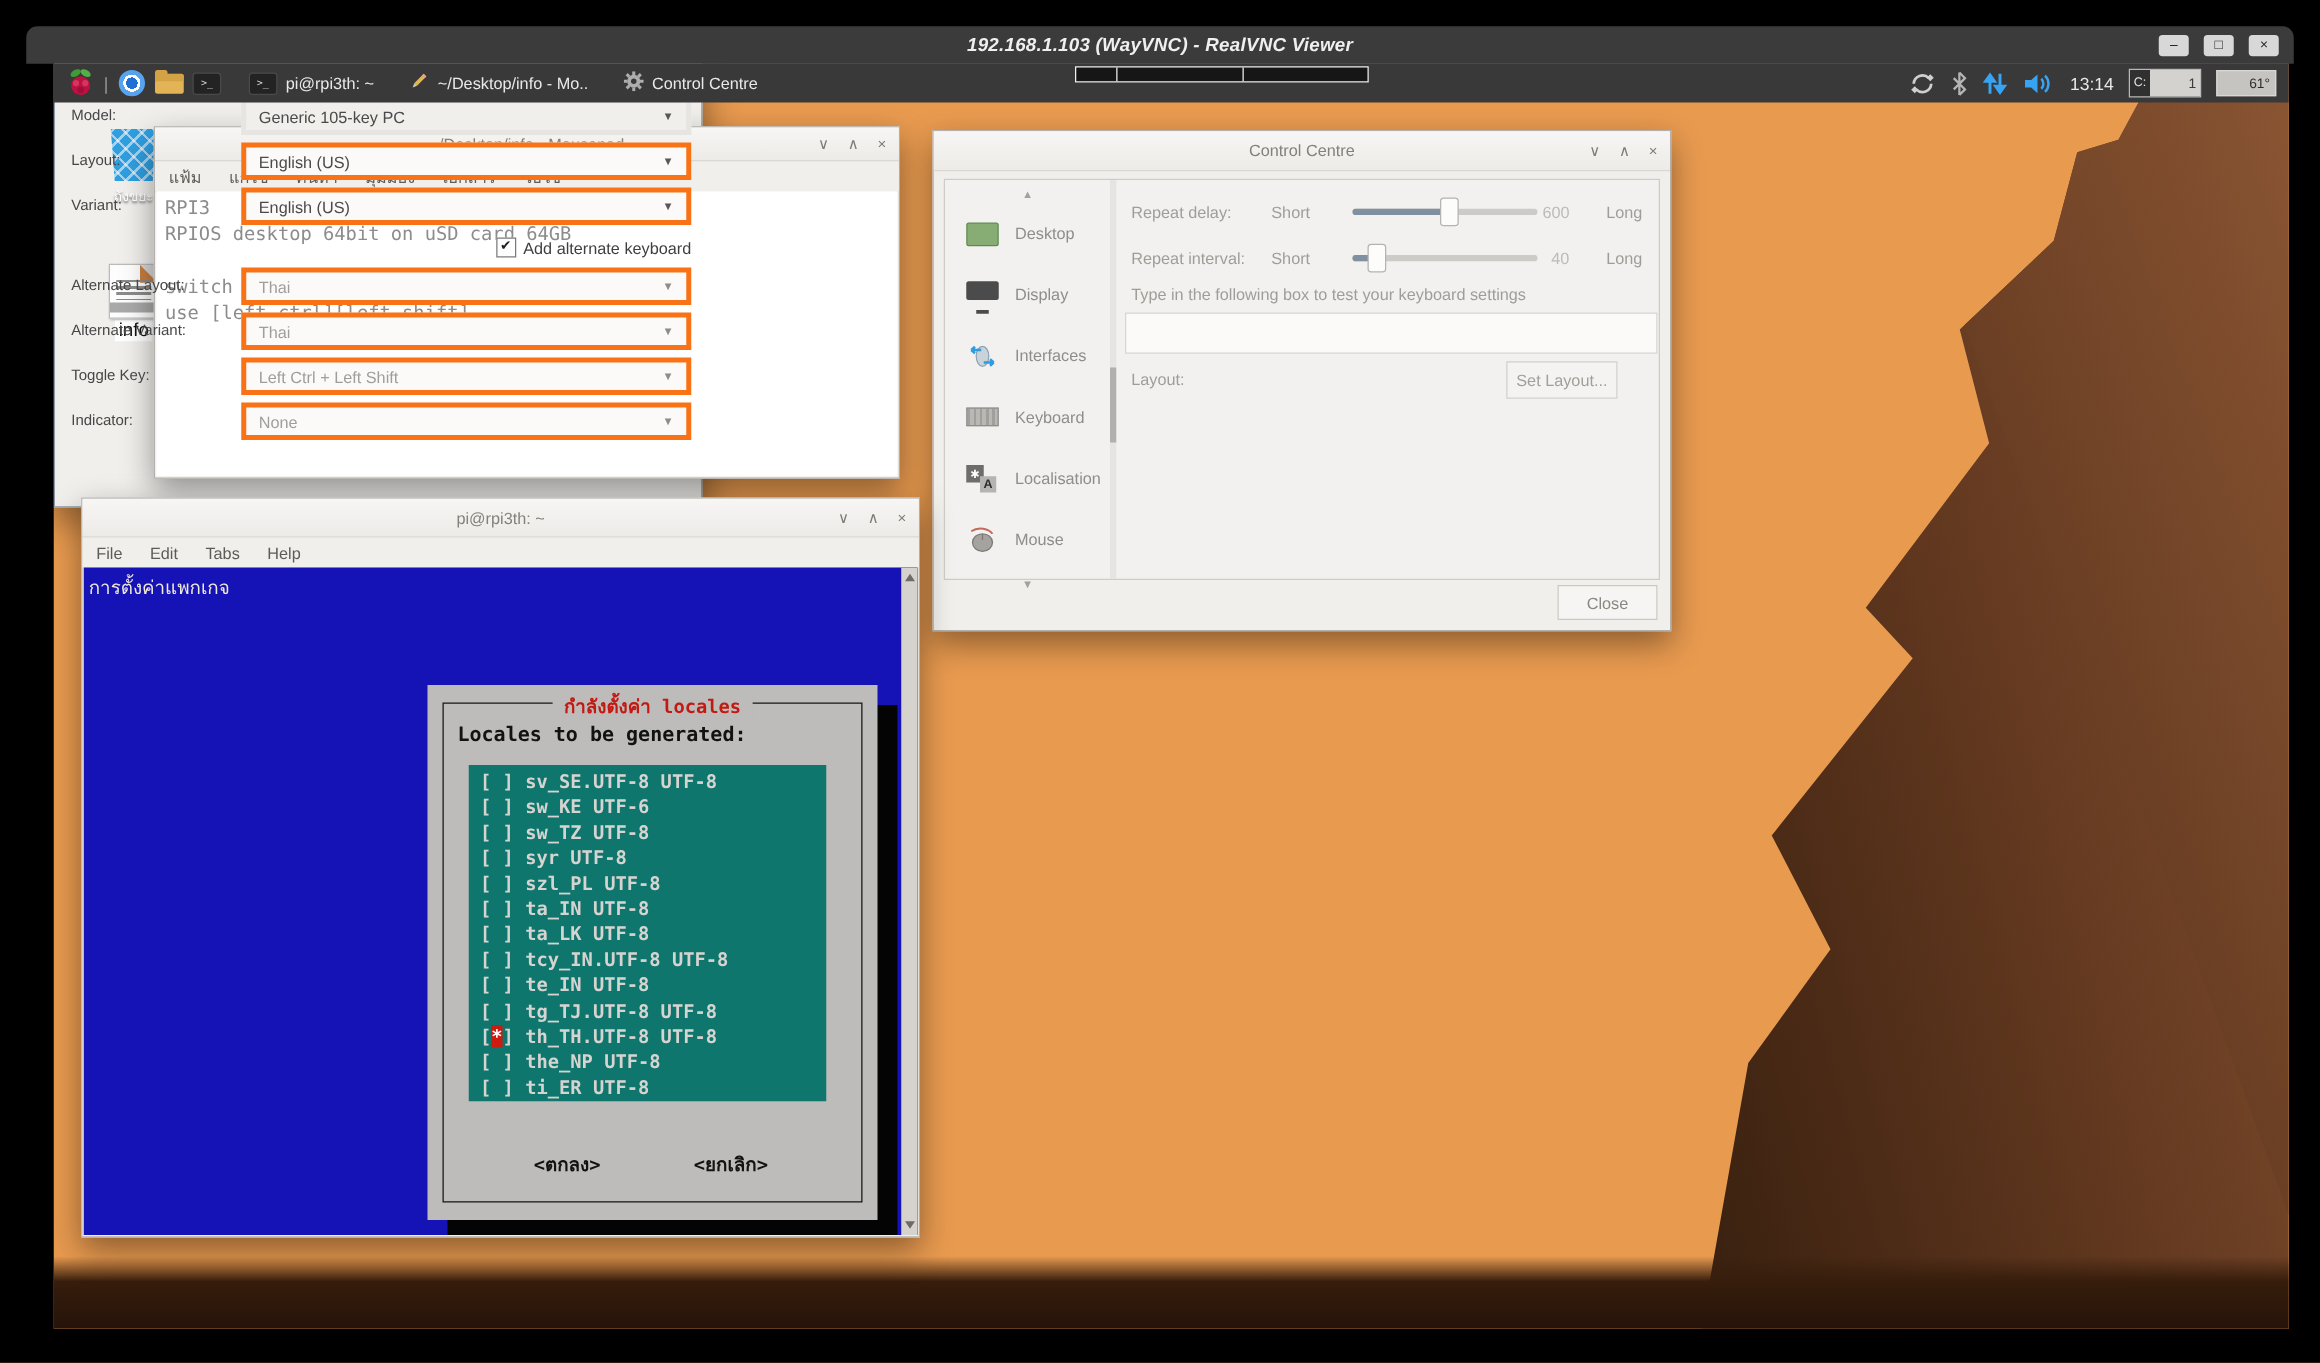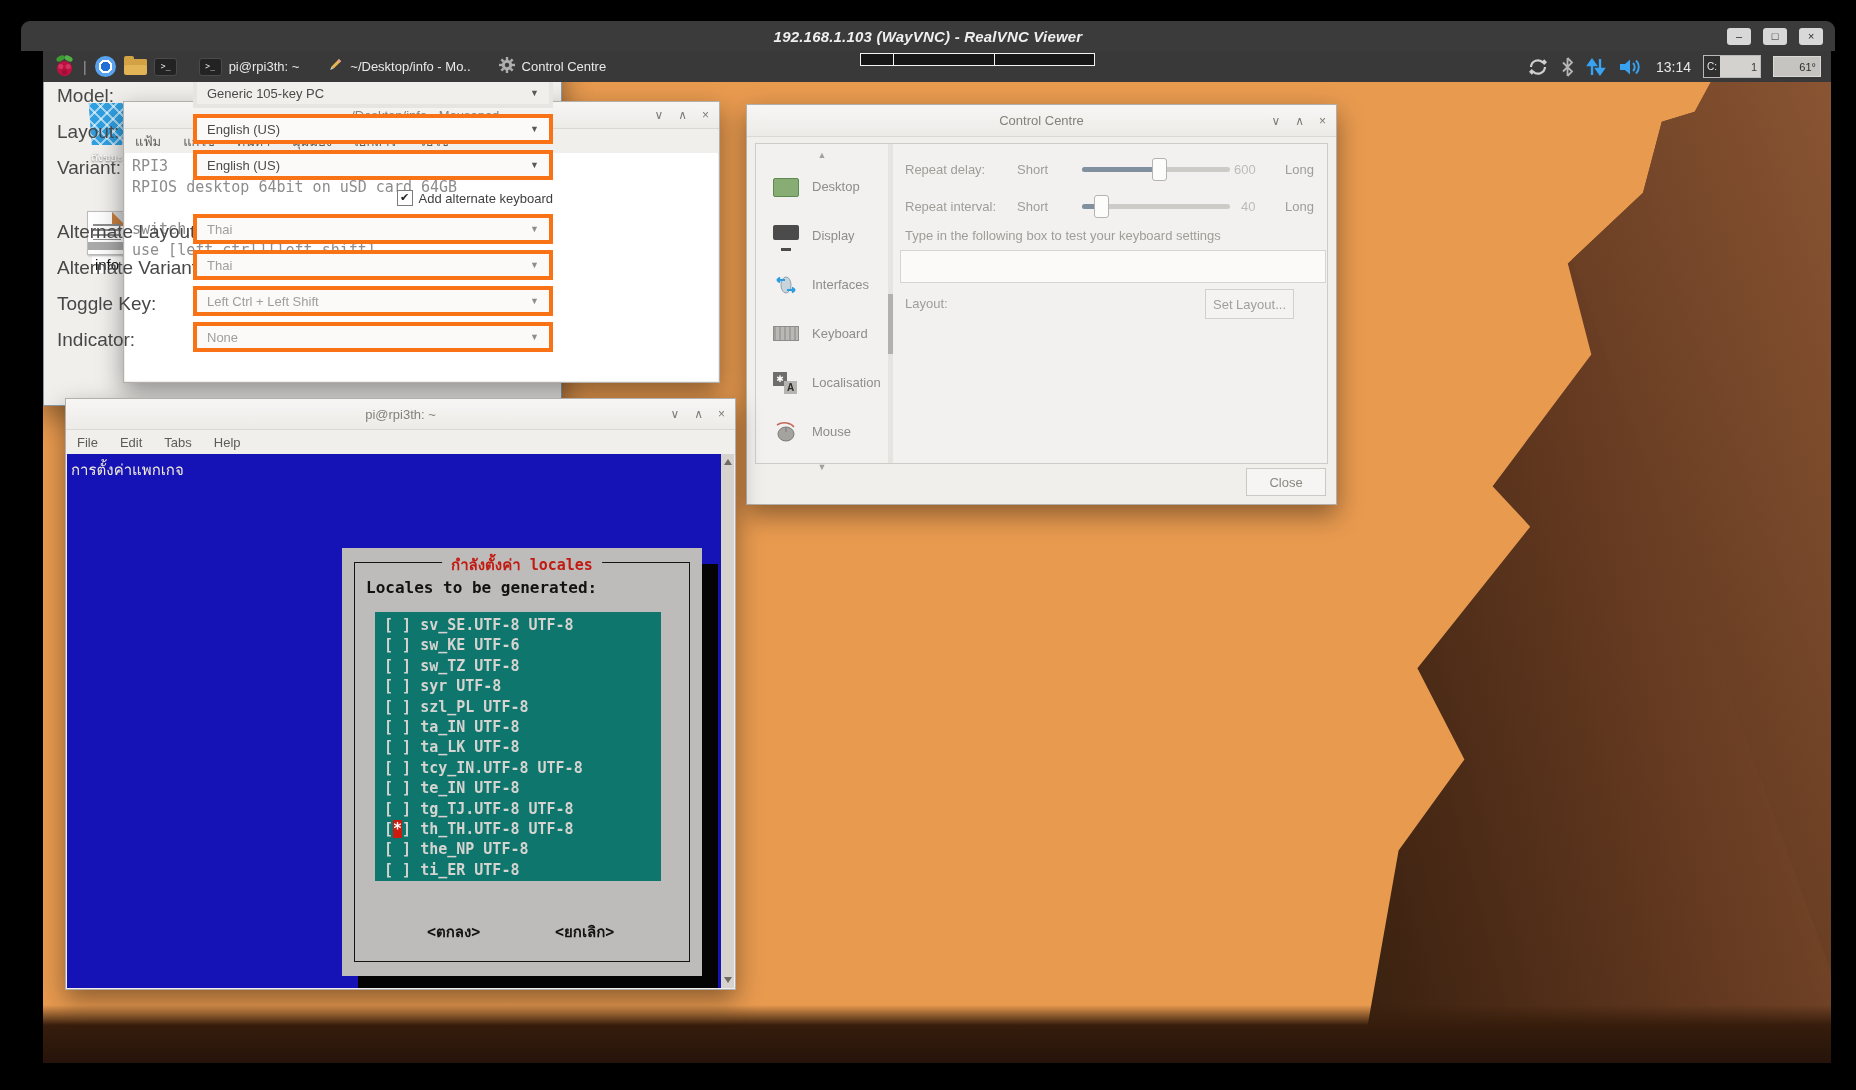--- a/index.html
+++ b/index.html
@@ -104,21 +104,21 @@
 
   
   #kbdlg{left:715px;top:464px;width:517px;height:353px;background:#f0efec;border:1px solid #8d9aa5;
     box-shadow:0 10px 26px rgba(0,0,0,.45);}
   #kb-titlebar{height:25px;background:linear-gradient(#90a1af,#7d8f9d);display:flex;align-items:center;
     justify-content:center;position:relative;}
   #kb-titlebar .t{color:#fff;font-size:13px;}
   #kb-controls{position:absolute;right:10px;top:0;height:100%;display:flex;gap:13px;align-items:center;
     color:#f2f5f7;font-size:11px;}
   .kb-row{position:absolute;left:0;width:100%;height:36px;}
-  .kb-label{position:absolute;left:14px;top:7px;font-size:19px;color:#474747;}
+  .kb-label{position:absolute;left:14px;top:7px;font-size:12px;color:#474747;}
   .dd{position:absolute;left:150px;top:0;width:360px;height:30px;background:#fbfaf8;border:4px solid #f97316;
     box-sizing:border-box;display:flex;align-items:center;padding:0 10px;font-size:13px;color:#4a4a4a;}
   .dd.flat{background:#f0efec;border-color:#e7e5e2;}
   .dd.disabled{color:#a09e9a;}
   .dd .arr{margin-left:auto;font-size:9px;color:#58575a;}
   .dd.disabled .arr{color:#8f8d8a;}
   #kb-checkrow{position:absolute;left:150px;top:138px;width:360px;height:18px;display:flex;
     justify-content:flex-end;align-items:center;gap:6px;font-size:13px;color:#3f3f3f;}
   #kb-checkbox{width:14px;height:14px;background:#fdfdfd;border:1px solid #7d7b78;color:#1e1e1e;
     font-size:11px;line-height:13px;text-align:center;}

